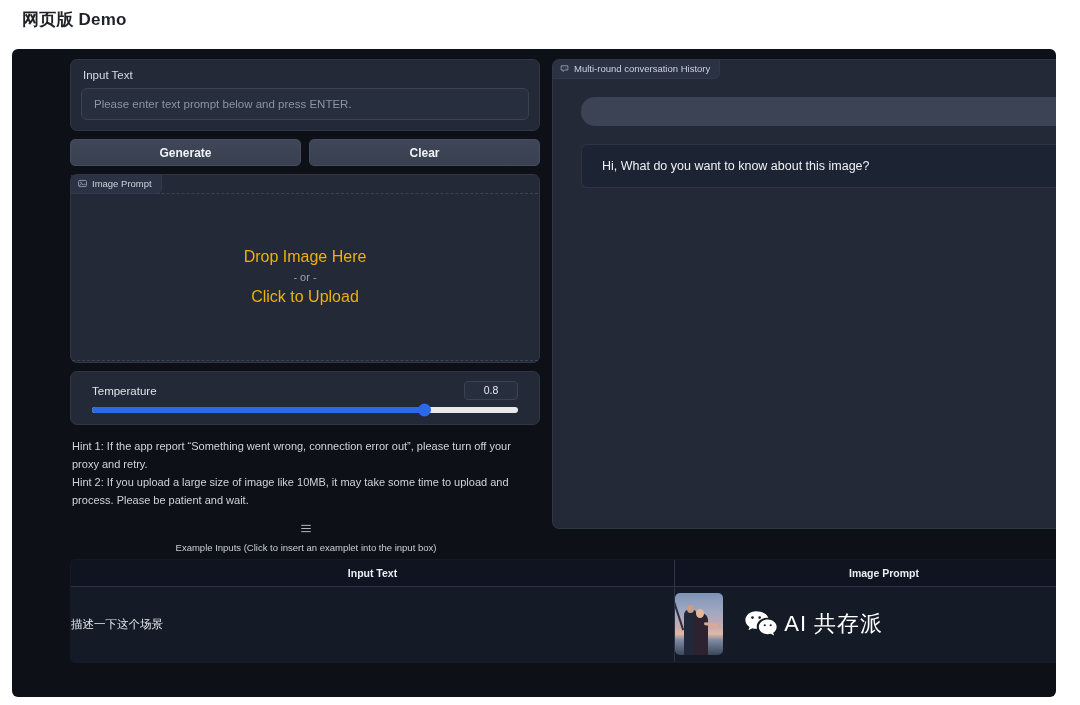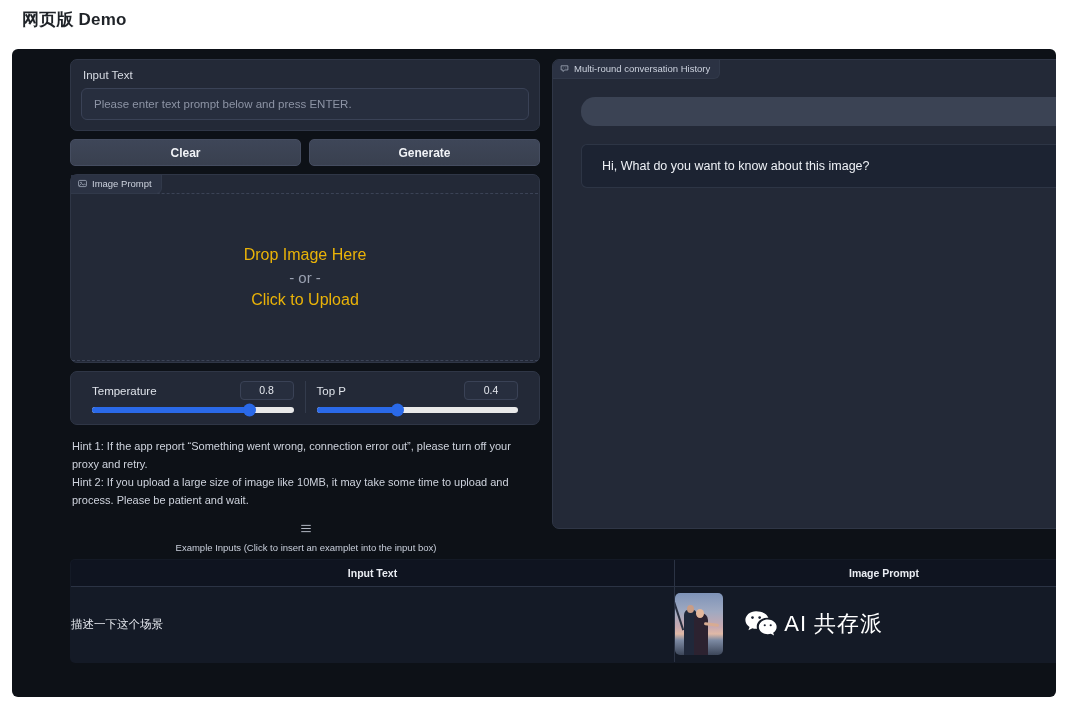--- a/index.html
+++ b/index.html
@@ -123,21 +123,21 @@
     border-bottom: 1px dashed #3b4356;
     display: flex;
     flex-direction: column;
     align-items: center;
     justify-content: center;
     gap: 5px;
     cursor: pointer;
     margin-top: -1px;
   }
   .dz-main { font-size: 16px; color: #eab308; font-weight: 500; }
-  .dz-or   { font-size: 15px; color: #9aa1b1; text-align: center; }
+  .dz-or   { font-size: 11px; color: #9aa1b1; text-align: center; }
 
   
   .slider-panel {
     margin-top: 8px;
     display: flex;
     padding: 9px 10px 11px 10px;
     gap: 0;
   }
   .slider-cell { flex: 1 1 0; padding: 0 11px; }
   .slider-cell + .slider-cell { border-left: 1px solid #333b4c; }
@@ -330,22 +330,22 @@
   <div class="columns">
 
     <div class="col-left">
 
       <div class="panel input-block">
         <div class="block-label">Input Text</div>
         <input class="text-input" type="text" placeholder="Please enter text prompt below and press ENTER." style="">
       </div>
 
       <div class="btn-row">
+        <button class="btn">Generate</button>
         <button class="btn">Clear</button>
-        <button class="btn">Generate</button>
       </div>
 
       <div class="tabpanel">
         <div class="tabstrip">
           <div class="tab">
             <span>
               <svg width="9" height="9" viewBox="0 0 16 16">
                 <rect x="1" y="2.5" width="14" height="11" rx="2" fill="none" stroke="#aeb6c6" stroke-width="1.3"></rect>
                 <circle cx="5.3" cy="6.2" r="1.15" fill="#aeb6c6"></circle>
                 <path d="M2.2 12 L6.4 8.2 L9.2 10.6 L11.4 8.8 L14 11.4" fill="none" stroke="#aeb6c6" stroke-width="1.3" stroke-linejoin="round"></path>
@@ -367,30 +367,20 @@
           <div class="slider-head">
             <span class="slider-name">Temperature</span>
             <span class="slider-val">0.8</span>
           </div>
           <div class="track">
             <div class="track-fill" id="fill-temp" style="width: 78%;"></div>
             <div class="thumb" id="thumb-temp" style="left: 78%;"></div>
           </div>
         </div>
 
-        <div class="slider-cell">
-          <div class="slider-head">
-            <span class="slider-name">Top P</span>
-            <span class="slider-val">0.4</span>
-          </div>
-          <div class="track">
-            <div class="track-fill" id="fill-topp" style="width: 40%;"></div>
-            <div class="thumb" id="thumb-topp" style="left: 40%;"></div>
-          </div>
-        </div>
 
       </div>
 
       <div class="hints">
         <div>Hint 1: If the app report “Something went wrong, connection error out”, please turn off your proxy and retry.</div>
         <div>Hint 2: If you upload a large size of image like 10MB, it may take some time to upload and process. Please be patient and wait.</div>
       </div>
 
       <div class="examples-head">
         <span>

